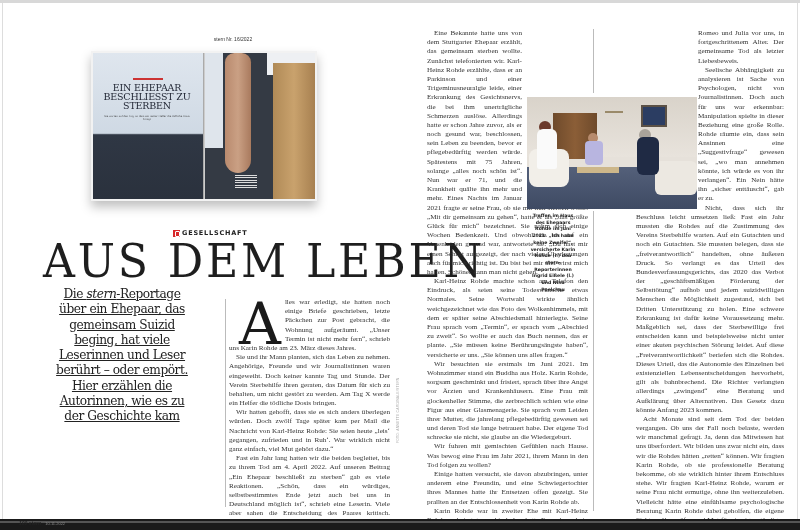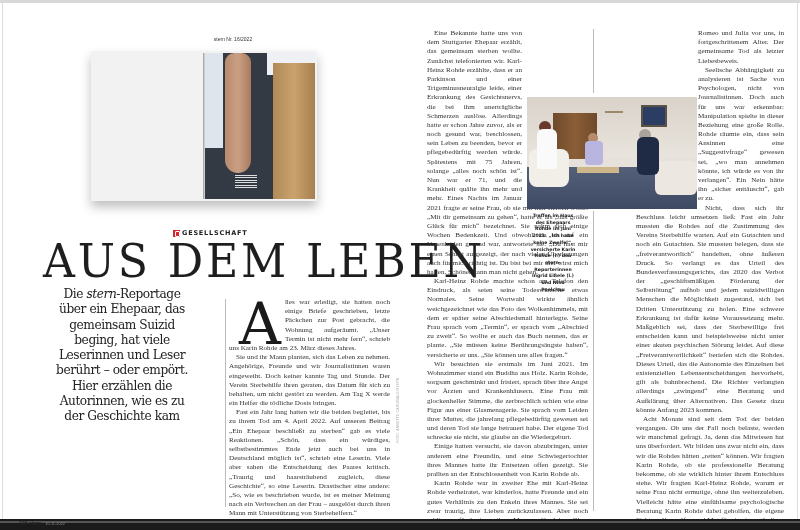--- a/index.html
+++ b/index.html
@@ -23,21 +23,21 @@
     .spread-sub { position:absolute; left:8px; top:62px; width:92px; text-align:center; font-size:2.5px; line-height:3px; color:#333; }
     .spread-kicker { position:absolute; left:40px; top:25px; width:30px; height:2px; background:#c33; }
     .spread-cap { position:absolute; left:30px; top:122px; width:22px; height:14px; background:repeating-linear-gradient(180deg,#ddd 0 1px,transparent 1px 2.5px); }
     .spine { position:absolute; left:112px; top:2px; width:2px; height:146px; background:linear-gradient(90deg,#999,#ddd); }
 
     
     .section-tag { position:absolute; left:170px; top:226px; font-family:"DejaVu Sans", sans-serif; font-weight:bold; font-size:6.5px; letter-spacing:0.8px; color:#222; display:flex; align-items:center; gap:2px; }
     .stern-icon { width:7px; height:7px; background:#d8282b; display:inline-block; position:relative; }
     .stern-icon::after { content:""; position:absolute; left:2px; top:1.5px; width:3px; height:4px; border:1px solid #fff; border-radius:1px; }
     .headline { position:absolute; left:40px; top:234px; width:340px; font-family:"DejaVu Serif", serif; font-size:47px; font-weight:normal; letter-spacing:3px; color:#1e1e1e; line-height:48px; transform:scaleX(0.94); transform-origin:left; white-space:nowrap; }
-    .intro { position:absolute; left:52px; top:284px; width:134px; text-align:center; font-family:"DejaVu Serif", serif; font-size:12.2px; line-height:15.3px; color:#222; letter-spacing:-0.45px; }
+    .intro { position:absolute; left:52px; top:284px; width:134px; text-align:center; font-family:"DejaVu Serif", serif; font-size:12.2px; line-height:15.3px; color:#222; letter-spacing:-0.45px;text-decoration:underline; }
     .intro em { font-style:italic; }
 
     
     .col { position:absolute; font-family:"Liberation Serif", serif; font-size:7.15px; line-height:9.18px; color:#333; text-align:justify; hyphens:auto; }
     .col p { text-indent:7px; }
     .col p.noindent { text-indent:0; }
     .col-rule { position:absolute; width:1px; background:#bbb; }
     .dropcap { float:left; font-family:"DejaVu Serif", serif; font-size:58px; line-height:46px; margin:3px 4px -4px 10px; color:#1a1a1a; }
 
     .photo { position:absolute; left:524px; top:94px; width:170px; height:112px; overflow:hidden; background:#e6e1da; }
@@ -66,20 +66,25 @@
 </head>
 <body>
 
 <div class="topline"></div>
 
 <div class="page">
 
   <div class="issue-label">stern Nr. 16/2022</div>
 
   <div class="spread">
+    <div class="lp">
+      <div class="spread-kicker"></div>
+      <div class="spread-title">EIN EHEPAAR BESCHLIESST ZU STERBEN</div>
+      <div class="spread-sub">Sie warten auf den Tag, an dem ein netter Helfer die tödliche Dosis bringt</div>
+    </div>
     <div class="spine"></div>
     <div class="rp">
       <div class="shirt-r"></div>
       <div class="arm"></div>
       <div class="shirt-w"></div>
       <div class="pants"></div>
       <div class="spread-cap"></div>
     </div>
   </div>
 
@@ -88,30 +93,32 @@
     <span>GESELLSCHAFT</span>
   </div>
 
   <h1 class="headline">AUS DEM LEBEN</h1>
 
   <div class="intro"><span>Die </span><em>stern</em><span>-Reportage über ein Ehepaar, das gemeinsam Suizid beging, hat viele Leserinnen und Leser berührt – oder empört. Hier erzählen die Autorinnen, wie es zu der Geschichte kam</span></div>
 
   <div class="col" style="left:226px; top:295px; width:161px;">
     <p class="noindent"><span class="dropcap">A</span><span>lles war erledigt, sie hatten noch einige Briefe geschrieben, letzte Päckchen zur Post gebracht, die Wohnung aufgeräumt. „Unser Termin ist nicht mehr fern“, schrieb uns Karin Rohde am 23. März dieses Jahres.</span></p>
     <p>Sie und ihr Mann planten, sich das Leben zu nehmen. Angehörige, Freunde und wir Journalistinnen waren eingeweiht. Doch keiner kannte Tag und Stunde. Der Verein Sterbehilfe ihren geraten, das Datum für sich zu behalten, um nicht gestört zu werden. Am Tag X werde ein Helfer die tödliche Dosis bringen.</p>
+    <p>Wir hatten gehofft, dass sie es sich anders überlegen würden. Doch zwölf Tage später kam per Mail die Nachricht von Karl-Heinz Rohde: Sie seien heute „leis‘ gegangen, zufrieden und in Ruh‘. War wirklich nicht ganz einfach, viel Mut gehört dazu.“</p>
     <p>Fast ein Jahr lang hatten wir die beiden begleitet, bis zu ihrem Tod am 4. April 2022. Auf unseren Beitrag „Ein Ehepaar beschließt zu sterben“ gab es viele Reaktionen. „Schön, dass ein würdiges, selbstbestimmtes Ende jetzt auch bei uns in Deutschland möglich ist“, schrieb eine Leserin. Viele aber sahen die Entscheidung des Paares kritisch. „Traurig und haarsträubend zugleich, diese Geschichte“, so eine Leserin. Drastischer eine andere: „So, wie es beschrieben wurde, ist es meiner Meinung nach ein Verbrechen an der Frau – ausgelöst durch ihren Mann mit Unterstützung von Sterbehelfern.“</p>
   </div>
   <div class="col-rule" style="left:222px; top:296px; height:208px;"></div>
 
   <div class="credit">FOTO: ANNETTE CARDINALE/STERN</div>
 
   <div class="col" style="left:424px; top:26px; width:161px;">
     <p><span style="float:right; width:66px; height:172px;"></span><span>Eine Bekannte hatte uns von dem Stuttgarter Ehepaar erzählt, das gemeinsam sterben wollte. Zunächst telefonierten wir. Karl-Heinz Rohde erzählte, dass er an Parkinson und einer Trigeminusneuralgie leide, einer Erkrankung des Gesichtsnervs, die bei ihm unerträgliche Schmerzen auslöse. Allerdings hatte er schon Jahre zuvor, als er noch gesund war, beschlossen, sein Leben zu beenden, bevor er pflegebedürftig werden würde. Spätestens mit 75 Jahren, solange „alles noch schön ist“. Nun war er 71, und die Krankheit quälte ihn mehr und mehr. Eines Nachts im Januar 2021 fragte er seine Frau, ob sie mit ihm sterben wolle. „Mit dir gemeinsam zu gehen“, hatte er als „das größte Glück für mich“ bezeichnet. Sie nahm sich einige Wochen Bedenkzeit. Und obwohl sie bis auf ein Venenleiden gesund war, antwortete sie: „Du hast mir einen Schritt aufgezeigt, der nach vielen Überlegungen auch für mich richtig ist. Du bist bei mir und wirst mich halten. Schöner kann man nicht gehen.“</span></p>
     <p>Karl-Heinz Rohde machte schon am Telefon den Eindruck, als seien seine Todeswünsche etwas Normales. Seine Wortwahl wirkte ähnlich weichgezeichnet wie das Foto des Wolkenhimmels, mit dem er später seine Abschiedsmail hinterlegte. Seine Frau sprach vom „Termin“, er sprach vom „Abschied zu zweit“. So wollte er auch das Buch nennen, das er plante. „Sie müssen keine Berührungsängste haben“, versicherte er uns. „Sie können uns alles fragen.“</p>
     <p>Wir besuchten sie erstmals im Juni 2021. Im Wohnzimmer stand ein Buddha aus Holz. Karin Rohde, sorgsam geschminkt und frisiert, sprach über ihre Angst vor Ärzten und Krankenhäusern. Eine Frau mit glockenheller Stimme, die zerbrechlich schien wie eine Figur aus einer Glasmenagerie. Sie sprach vom Leiden ihrer Mutter, die jahrelang pflegebedürftig gewesen sei und deren Tod sie lange betrauert habe. Der eigene Tod schrecke sie nicht, sie glaube an die Wiedergeburt.</p>
+    <p>Wir fuhren mit gemischten Gefühlen nach Hause. Was bewog eine Frau im Jahr 2021, ihrem Mann in den Tod folgen zu wollen?</p>
     <p>Einige hatten versucht, sie davon abzubringen, unter anderem eine Freundin, und eine Schwiegertochter ihres Mannes hatte ihr Entsetzen offen gezeigt. Sie prallten an der Entschlossenheit von Karin Rohde ab.</p>
     <p>Karin Rohde war in zweiter Ehe mit Karl-Heinz Rohde verheiratet, war kinderlos, hatte Freunde und ein gutes Verhältnis zu den Enkeln ihres Mannes. Sie sei zwar traurig, ihre Lieben zurückzulassen. Aber noch schlimmer fände sie es, ihren Mann zu überleben. Ohne ihn würde ihr „ganz viel Sinnhaftigkeit“ fehlen, wäre sie „weniger als halb“. Karl-Heinz Rohde wiederum sprach vom großen Verantwortungsgefühl für seine Frau. Manchmal kam es uns vor, als säßen</p>
   </div>
   <div class="col-rule" style="left:590px; top:26px; height:64px;"></div>
   <div class="col-rule" style="left:590px; top:208px; height:300px;"></div>
 
   <div class="photo">
     <div class="wall"></div>
     <div class="cabinet"></div>
     <div class="picture"></div>

